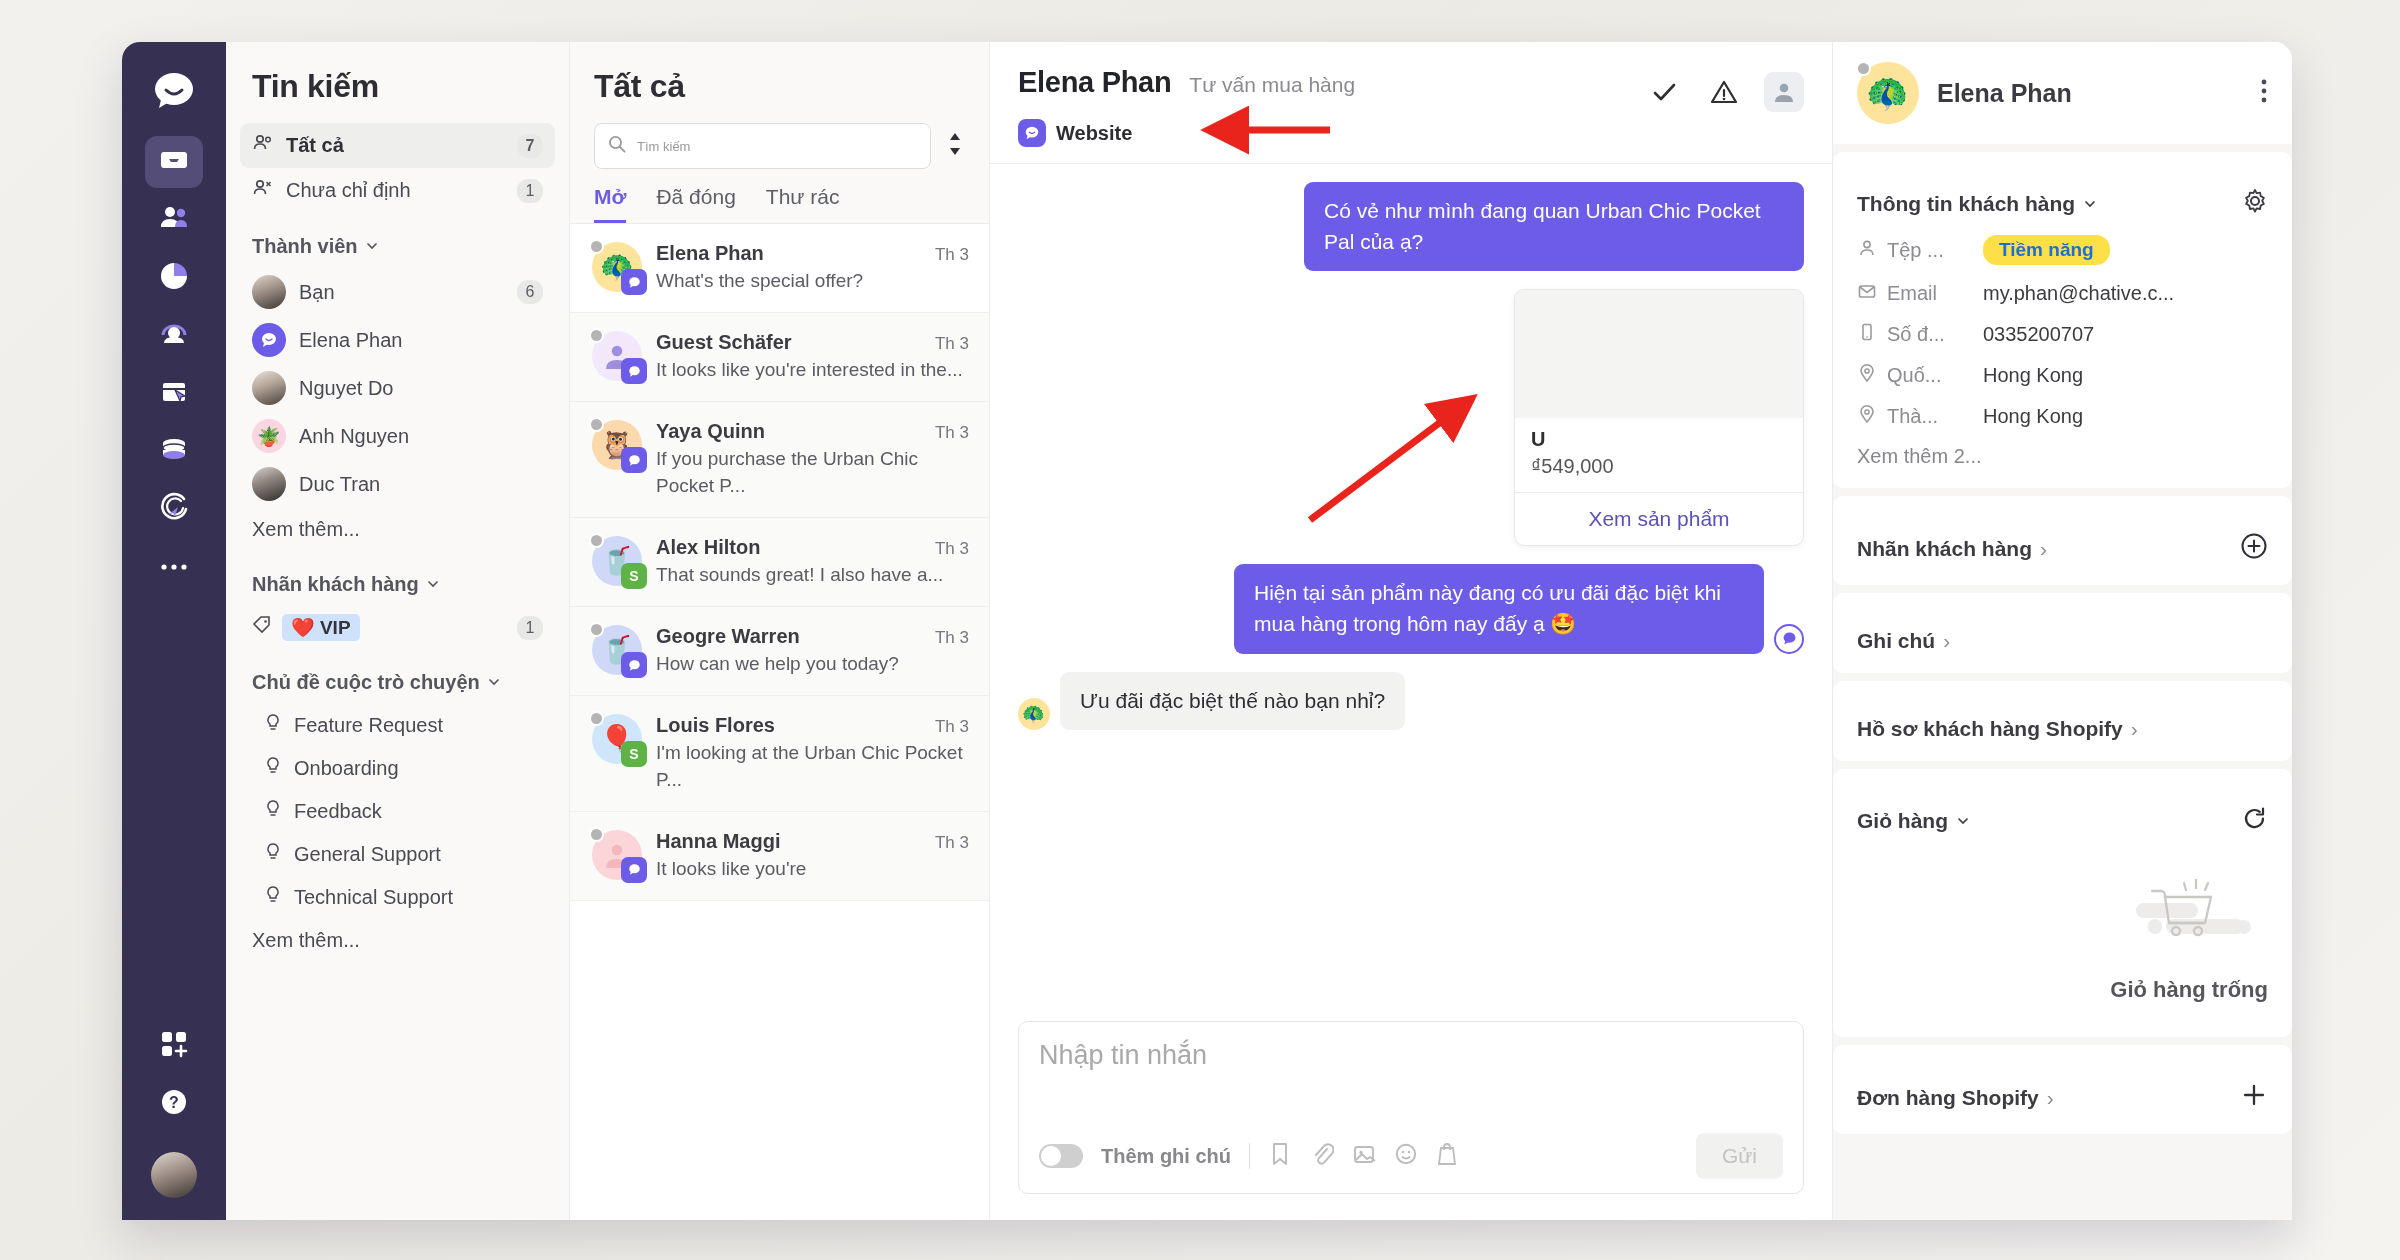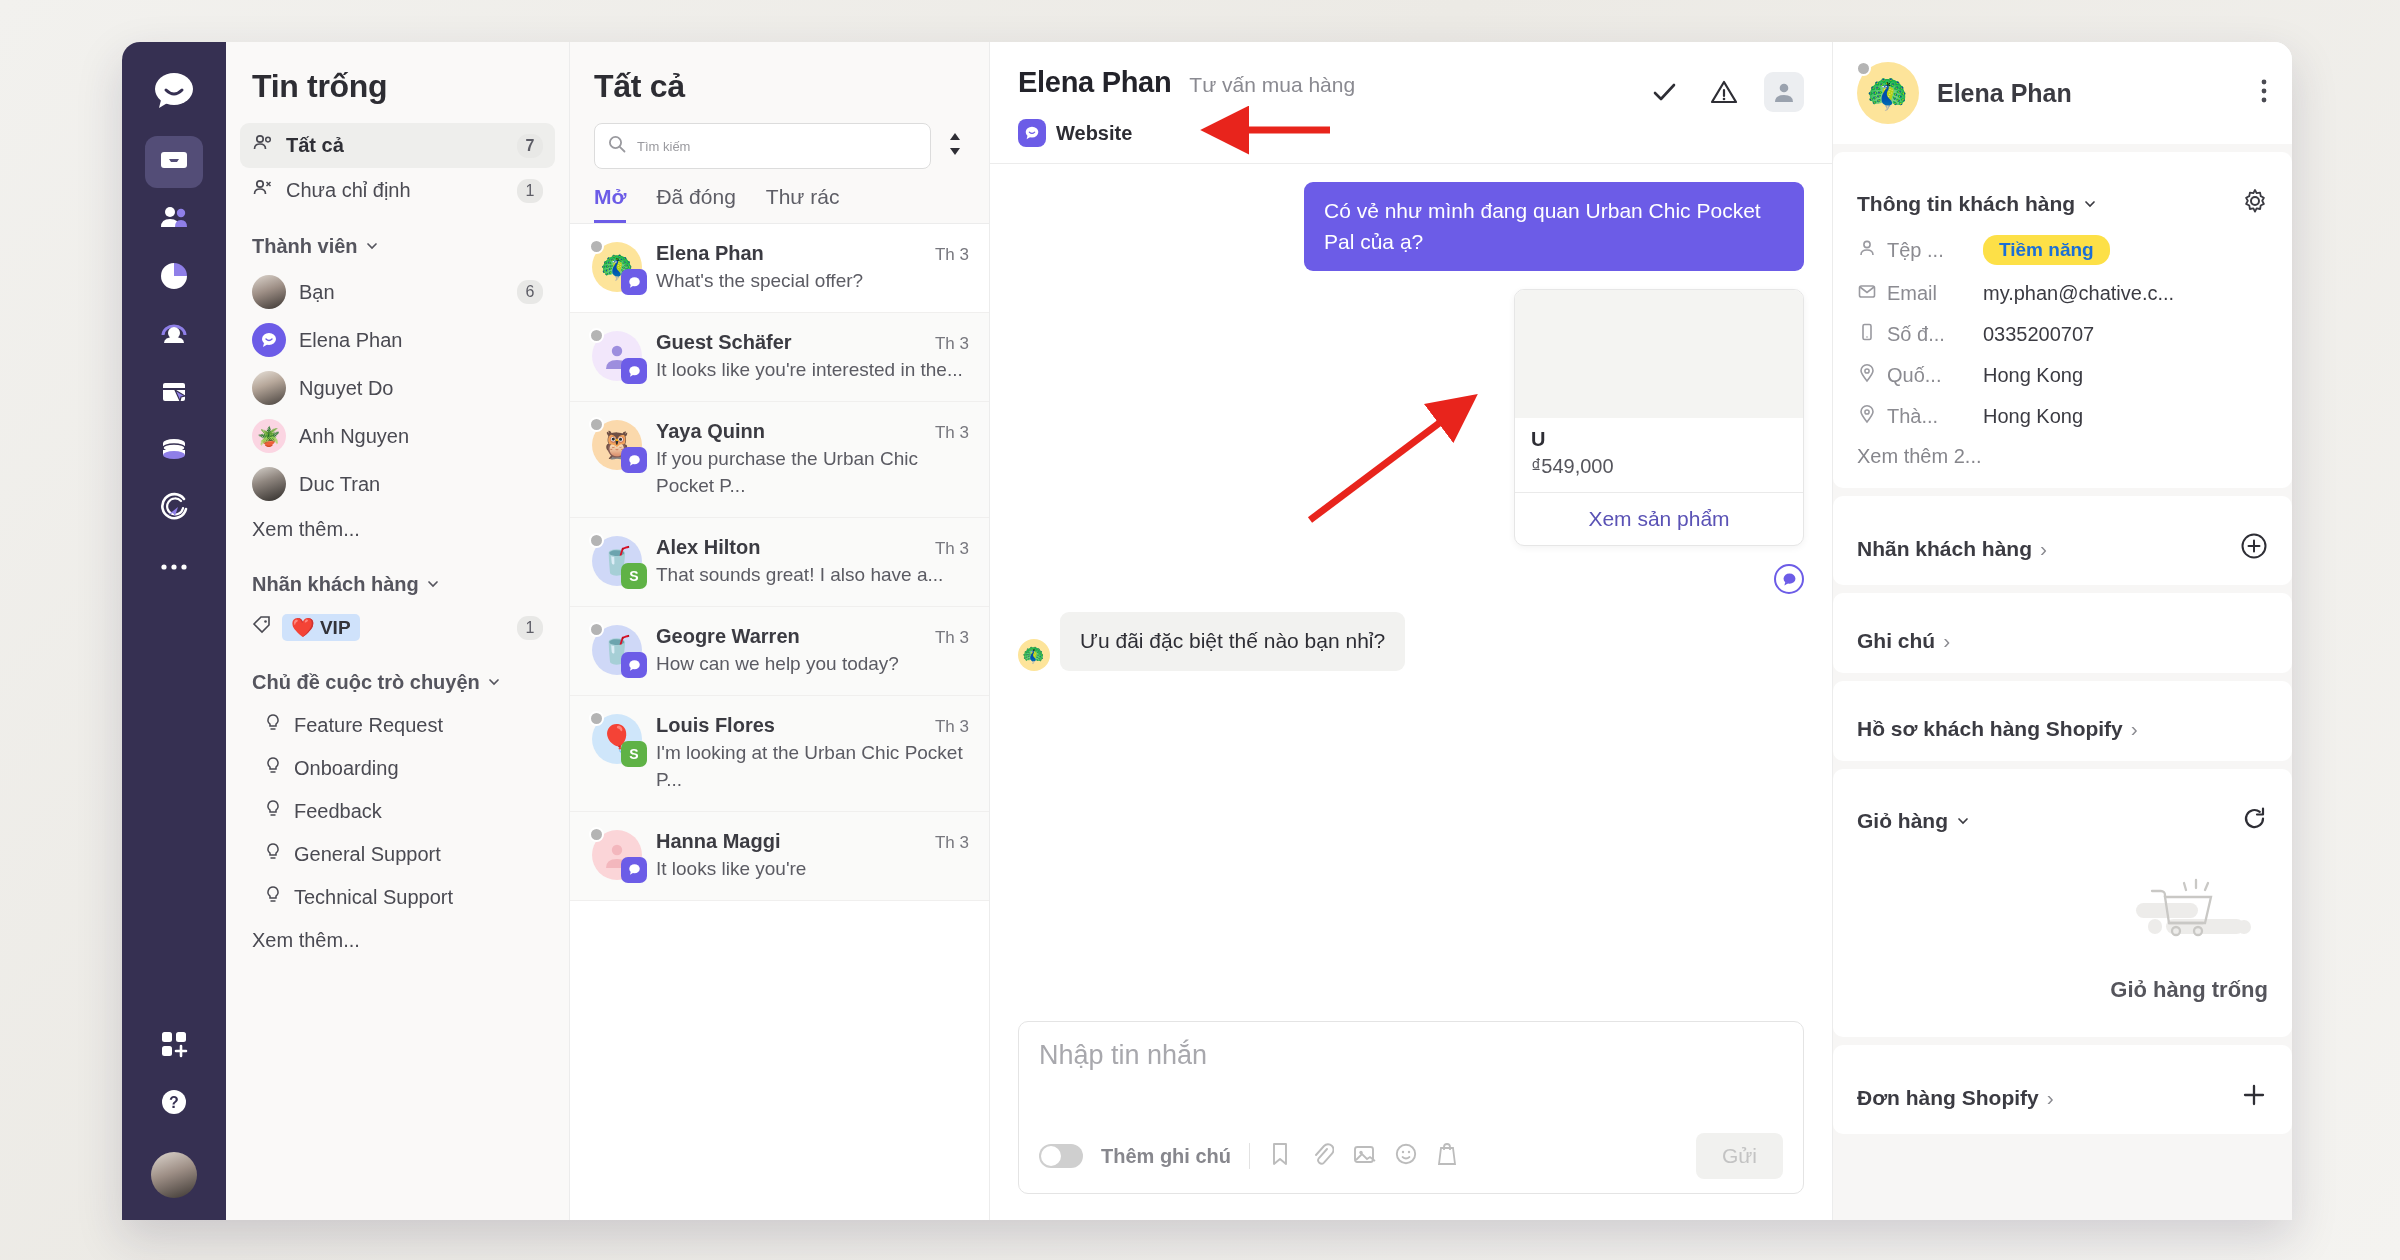--- a/index.html
+++ b/index.html
@@ -301,21 +301,21 @@
               <circle cx="16" cy="16" r="12" fill="#fff"></circle>
               <text x="16" y="22" font-size="16" font-weight="700" text-anchor="middle" fill="#363052" font-family="Liberation Sans, sans-serif">?</text>
             </svg>
         </span>
       </div>
       <div class="rail-avatar ph-f1"></div>
     </div>
   </div>
 
   <div class="navcol">
-    <h1>Tin trống</h1>
+    <h1>Tin kiếm</h1>
 
     <div class="nav-item sel">
       <span>
         <svg width="22" height="22" viewBox="0 0 22 22">
             <circle cx="8" cy="7" r="3.2" stroke="#4a4a52" stroke-width="1.7" fill="none"></circle>
             <path d="M2.5 17 q0-5 5.5-5 t5.5 5" stroke="#4a4a52" stroke-width="1.7" fill="none"></path>
             <circle cx="16" cy="7.6" r="2.3" stroke="#4a4a52" stroke-width="1.5" fill="none"></circle>
           </svg>
       </span>
       <span class="lbl">Tất cả</span>
@@ -648,20 +648,21 @@
       <div class="row out">
         <div class="prodcard">
           <div class="pimg"></div>
           <div class="pname">U</div>
           <div class="pprice">₫549,000</div>
           <div class="pbtn">Xem sản phẩm</div>
         </div>
       </div>
 
       <div class="row out">
+        <div class="bub out" style="max-width:530px">Hiện tại sản phẩm này đang có ưu đãi đặc biệt khi mua hàng trong hôm nay đấy ạ 🤩</div>
         <span class="sent-badge">
             <svg width="17" height="17" viewBox="0 0 20 20">
               <ellipse cx="10" cy="9" rx="7" ry="6" fill="#6c5ce7"></ellipse>
               <path d="M5 13 l-1 4 l5-3z" fill="#6c5ce7"></path>
             </svg>
           </span>
       </div>
 
       <div class="row">
         <span class="mini-av" style="background:#fde49a">🦚</span>

